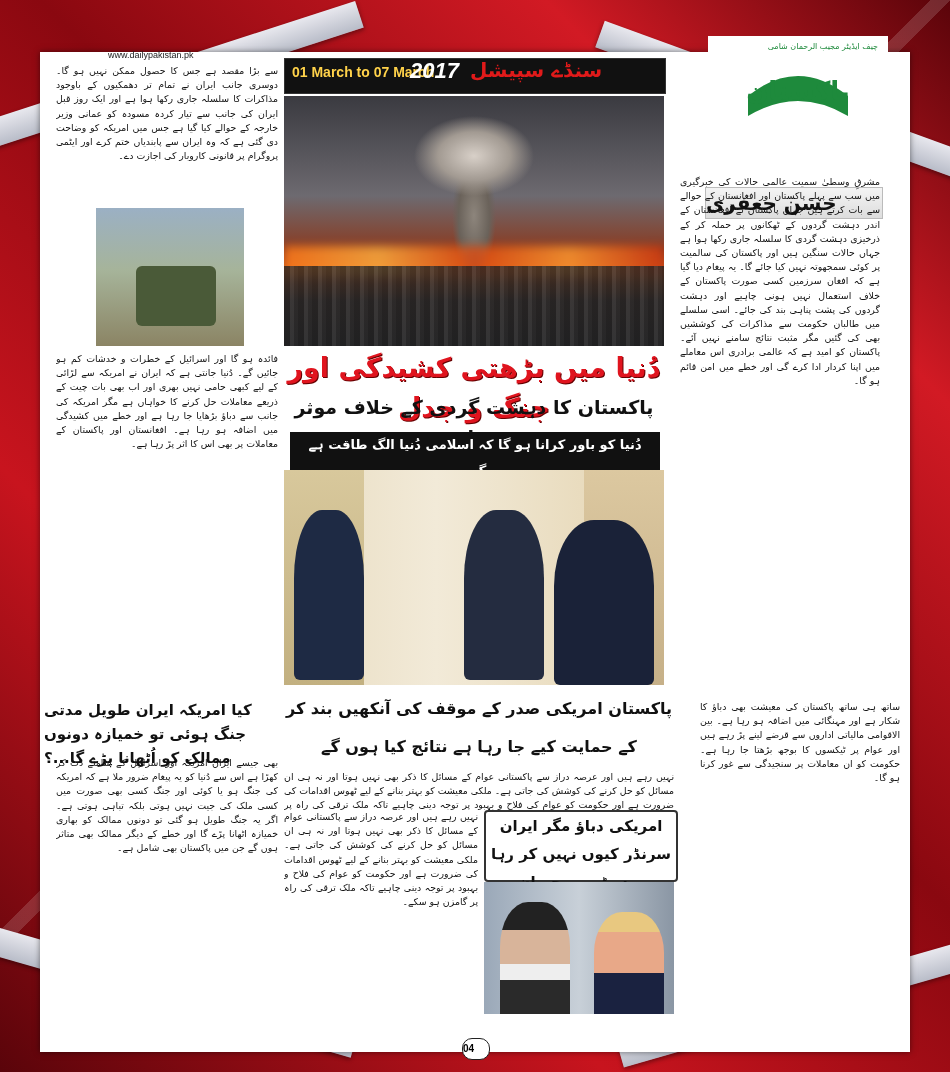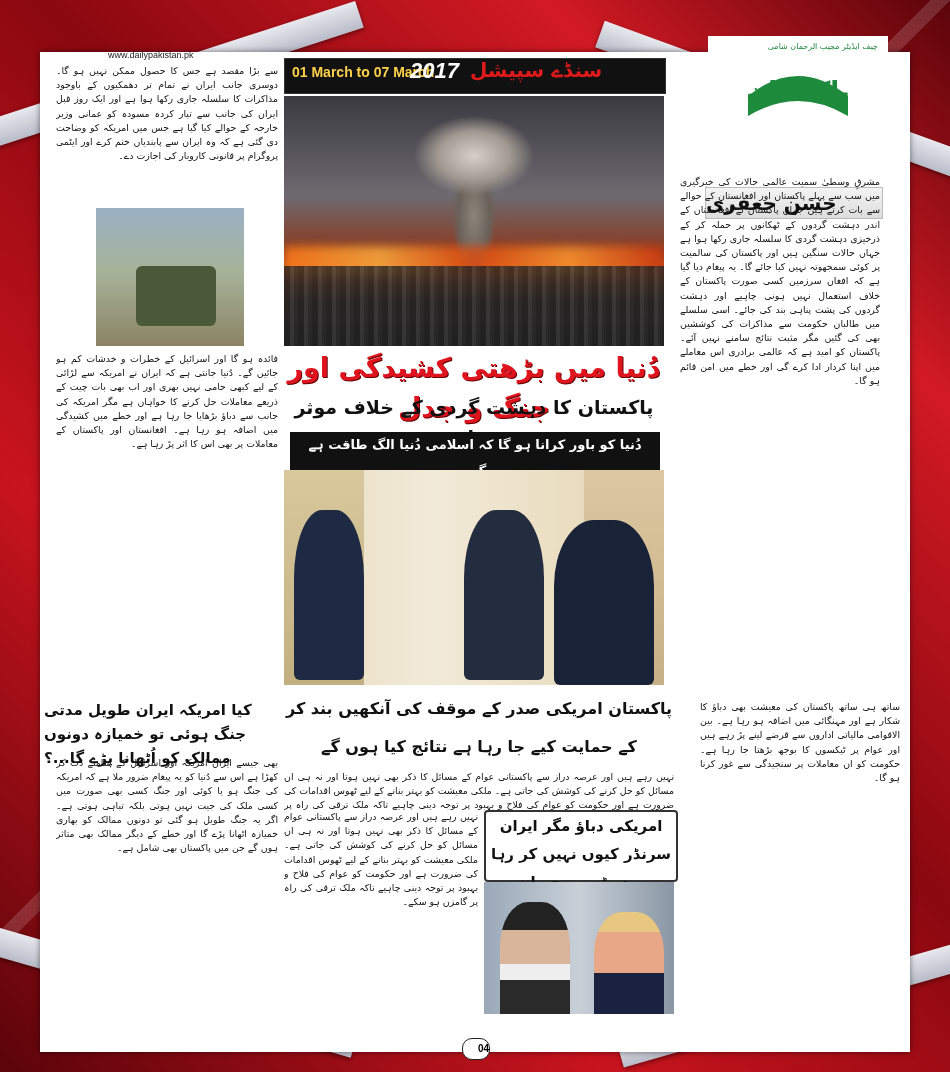--- a/index.html
+++ b/index.html
@@ -23,21 +23,21 @@
   .hero .fire{position:absolute;left:0;right:0;top:150px;height:30px;background:linear-gradient(90deg,#ff7a1a,#ffb040,#e04a10,#ff9a30,#d03810);filter:blur(4px);opacity:.8;}
   .headline{position:absolute;direction:rtl;text-align:center;font-weight:bold;}
   .photo2{position:absolute;left:284px;top:470px;width:380px;height:215px;overflow:hidden;
       background:linear-gradient(90deg,#e8dcc0 0%,#f2ead8 40%,#e4d4b0 100%);}
   .fig{position:absolute;border-radius:40% 40% 6px 6px;}
   .quote-box{position:absolute;left:484px;top:810px;width:190px;height:68px;background:#fff;border:2px solid #333;border-radius:4px;direction:rtl;text-align:center;font-weight:bold;font-size:15px;line-height:28px;color:#111;}
   .photo-iran{position:absolute;left:484px;top:882px;width:190px;height:132px;overflow:hidden;background:linear-gradient(90deg,#9aa8b8,#c8d0d8 50%,#8a96a4);}
   .small-photo{position:absolute;left:96px;top:208px;width:148px;height:138px;overflow:hidden;background:linear-gradient(#9bb0c4 0%,#a6b49a 45%,#8b8464 100%);}
   .logo{position:absolute;left:708px;top:36px;width:180px;height:110px;background:#fff;}
   .byline{position:absolute;left:705px;top:143px;width:176px;height:30px;background:linear-gradient(#f4f4f4,#ddd);border:1px solid #bbb;direction:rtl;text-align:left;font-weight:bold;font-size:20px;line-height:30px;color:#111;margin-top:44px;}
-  .page-num{position:absolute;left:462px;top:1038px;width:26px;height:20px;border-radius:10px;background:#fff;border:1.5px solid #222;font-family:"Liberation Sans",sans-serif;font-size:10px;font-weight:bold;text-align:right;line-height:20px;}
+  .page-num{position:absolute;left:462px;top:1038px;width:26px;height:20px;border-radius:10px;background:#fff;border:1.5px solid #222;font-family:"Liberation Sans",sans-serif;font-size:10px;font-weight:bold;text-align:left;line-height:20px;}
   .sub-q{position:absolute;left:44px;top:698px;width:240px;direction:rtl;text-align:left;font-weight:bold;color:#111;font-size:15px;line-height:24px;}
 </style>
 </head>
 <body>
 
 <div class="bg"></div>
 <div class="stripe" style="left:-40px;top:130px;width:420px;transform:rotate(-18deg);"></div>
 <div class="stripe" style="left:600px;top:20px;width:420px;transform:rotate(20deg);"></div>
 <div class="stripe" style="left:-30px;top:920px;width:400px;transform:rotate(16deg);"></div>
 <div class="stripe" style="left:620px;top:1040px;width:380px;transform:rotate(-16deg);"></div>

